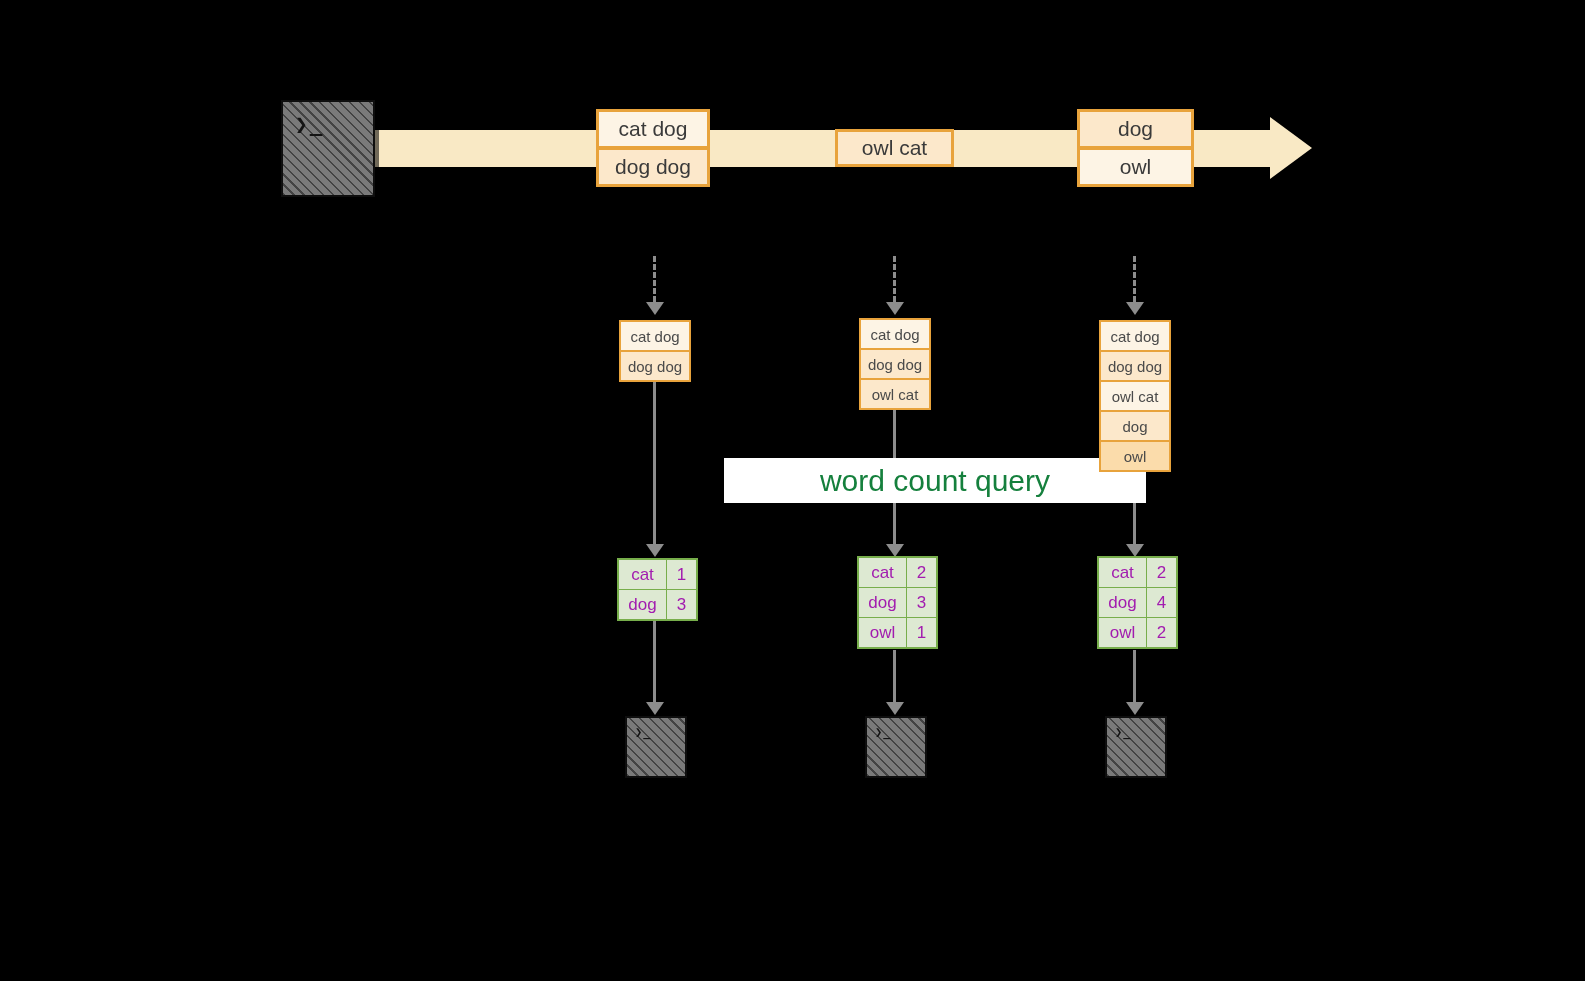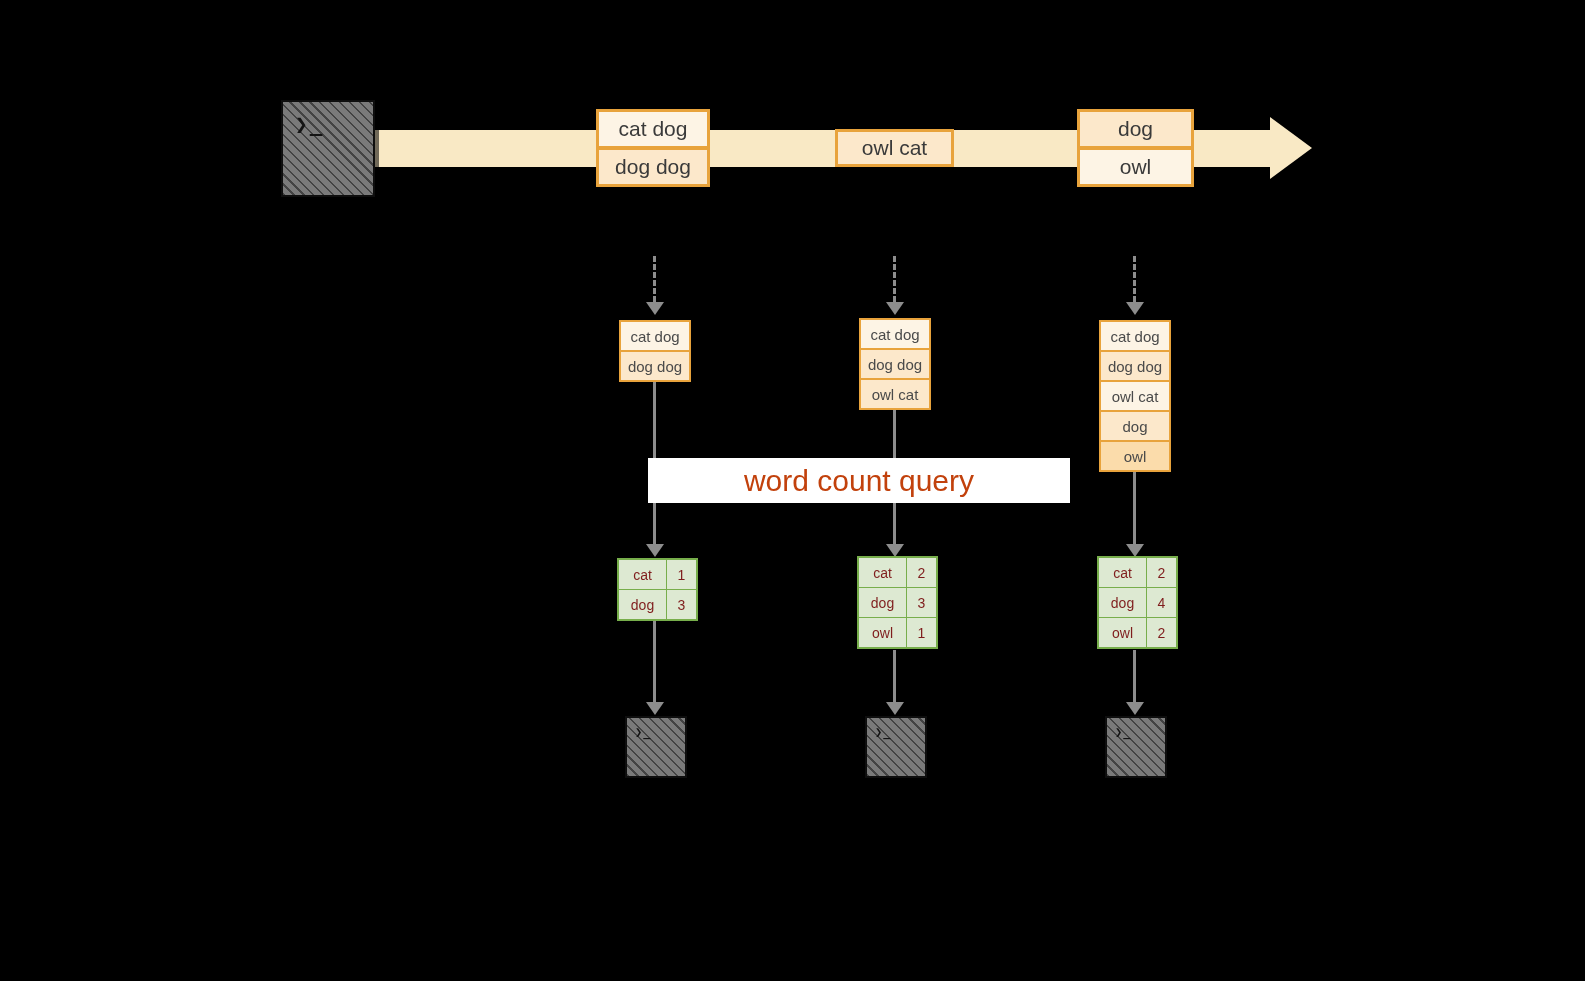--- a/index.html
+++ b/index.html
@@ -52,36 +52,36 @@
   .dash-line { position:absolute; width:0; border-left:3px dashed #8d8d8d; z-index:1; }
   .solid-line { position:absolute; width:0; border-left:3px solid #8d8d8d; z-index:1; }
   .ahead {
     position:absolute; width:0; height:0; z-index:1;
     border-left:9px solid transparent; border-right:9px solid transparent;
     border-top:13px solid #8d8d8d;
   }
 
   
   .banner {
-    position:absolute; left:648px; top:458px; width:422px; height:45px;
-    background:#ffffff; color:#c2410c; z-index:2;
+    position:absolute; left:724px; top:458px; width:422px; height:45px;
+    background:#ffffff; color:#15803d; z-index:2;
     display:flex; align-items:center; justify-content:center;
     font-size:30px;
   }
 
   
   .wc-table {
     position:absolute; display:grid; grid-template-columns:47px 29px;
     border:2px solid #77ae4b; z-index:4; background:#77ae4b;
     grid-gap:1px;
   }
   .wc-cell {
-    background:#dde9d2; color:#7f1d1d; height:29px;
+    background:#dde9d2; color:#a21caf; height:29px;
     display:flex; align-items:center; justify-content:center;
-    font-size:14px;
+    font-size:17px;
   }
 </style>
 </head>
 <body>
 
 <div class="stage">
 
   <div class="terminal" style="left:281px;top:100px;width:90px;height:93px;">
     <span class="prompt prompt-lg">❯_</span>
   </div>

